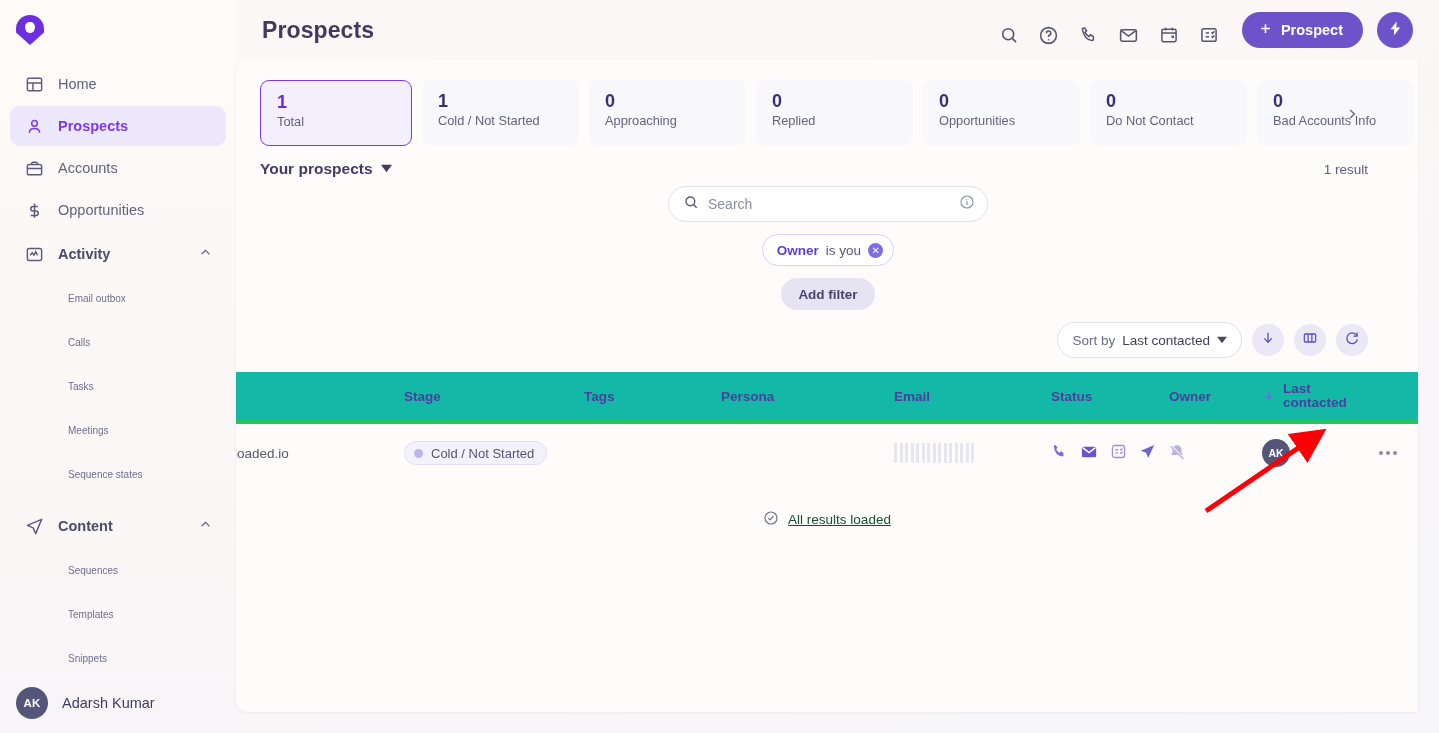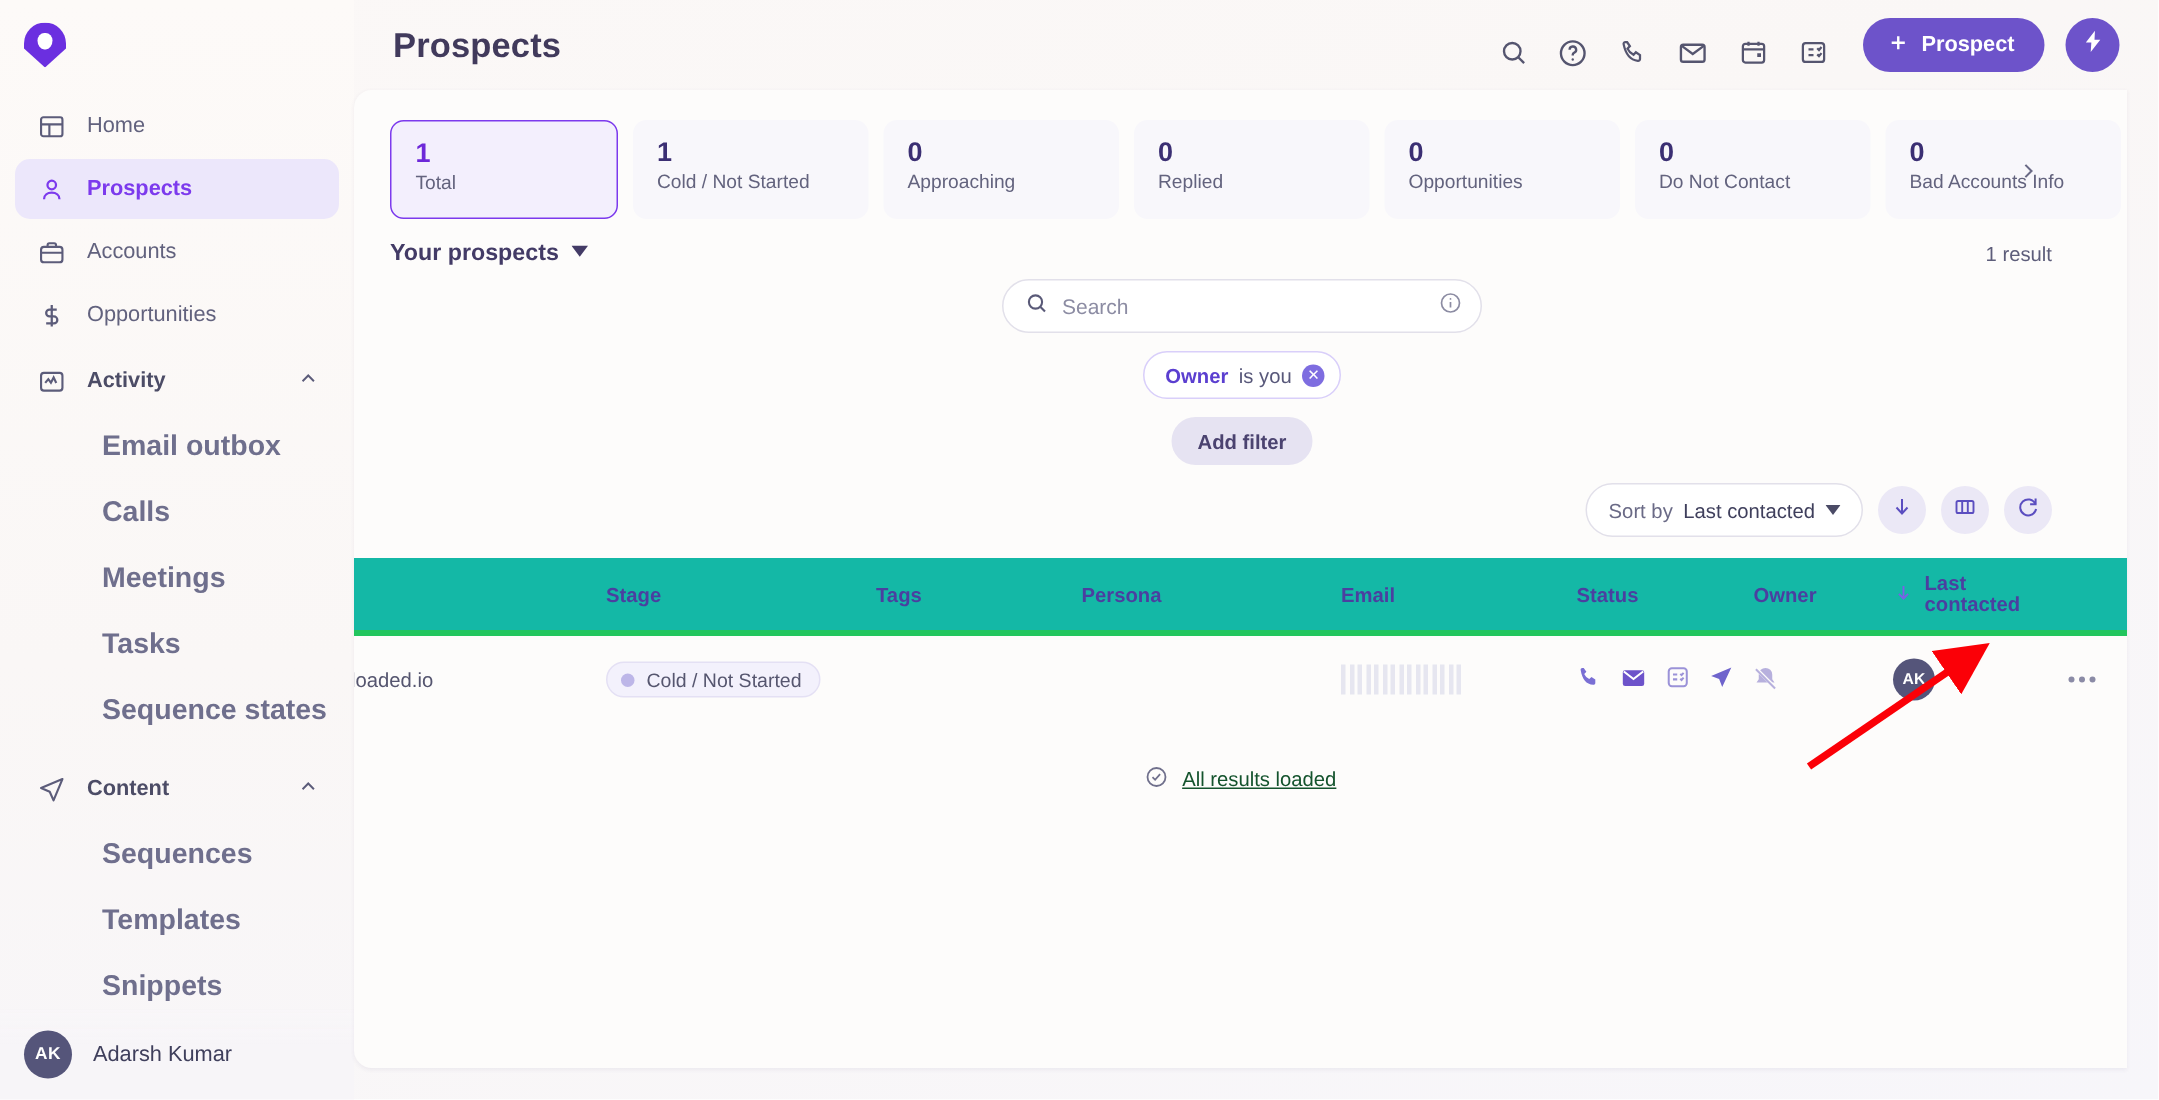--- a/index.html
+++ b/index.html
@@ -38,21 +38,21 @@
     display: flex; align-items: center; gap: 14px;
     height: 40px; padding: 0 14px; border-radius: 10px;
     color: #62627e; font-size: 14.5px; cursor: pointer;
     margin-bottom: 2px; position: relative;
   }
   .nav-item .ico { width: 20px; height: 20px; display:flex; align-items:center; justify-content:center; flex:0 0 20px; }
   .nav-item.active { background: #ece7fb; color: #7c3aed; font-weight: 600; }
   .nav-item.active .ico svg { stroke: #7c3aed; }
   .nav-sub {
     display: flex; align-items: center; height: 44px;
-    padding-left: 58px; color: #6f6f8d; font-size: 19px; cursor: pointer; font-weight: bold;
+    padding-left: 58px; color: #6f6f8d; font-size: 10px; cursor: pointer;
   }
   .nav-group { display:flex; align-items:center; gap:14px; height:44px; padding:0 14px; color:#4c4c66;
                font-size:14.5px; font-weight:600; cursor:pointer; }
   .nav-group .ico { width:20px;height:20px;display:flex;align-items:center;justify-content:center;flex:0 0 20px;}
   .nav-group .chev { margin-left:auto; }
 
   .user-bar {
     position: absolute; bottom: 0; left: 0; width: 236px; height: 60px;
     display: flex; align-items: center; gap: 14px; padding-left: 16px;
     background: linear-gradient(180deg, rgba(248,246,248,0.75) 0%, #f7f5f8 38%);
@@ -249,24 +249,24 @@
             </svg>
         </span>
       </div>
       <div class="nav-sub">
           <span>Email outbox</span>
         </div>
       <div class="nav-sub">
           <span>Calls</span>
         </div>
       <div class="nav-sub">
+          <span>Tasks</span>
+        </div>
+      <div class="nav-sub">
           <span>Meetings</span>
-        </div>
-      <div class="nav-sub">
-          <span>Tasks</span>
         </div>
       <div class="nav-sub">
           <span>Sequence states</span>
         </div>
 
       <div class="nav-group" style="margin-top:8px">
         <span class="ico">
           <svg width="19" height="19" viewBox="0 0 24 24" fill="none" stroke="#5c5c7a" stroke-width="1.8" stroke-linejoin="round">
             <path d="M21 3L3 10.5l7.3 3.2L13.5 21 21 3z"></path>
           </svg>

